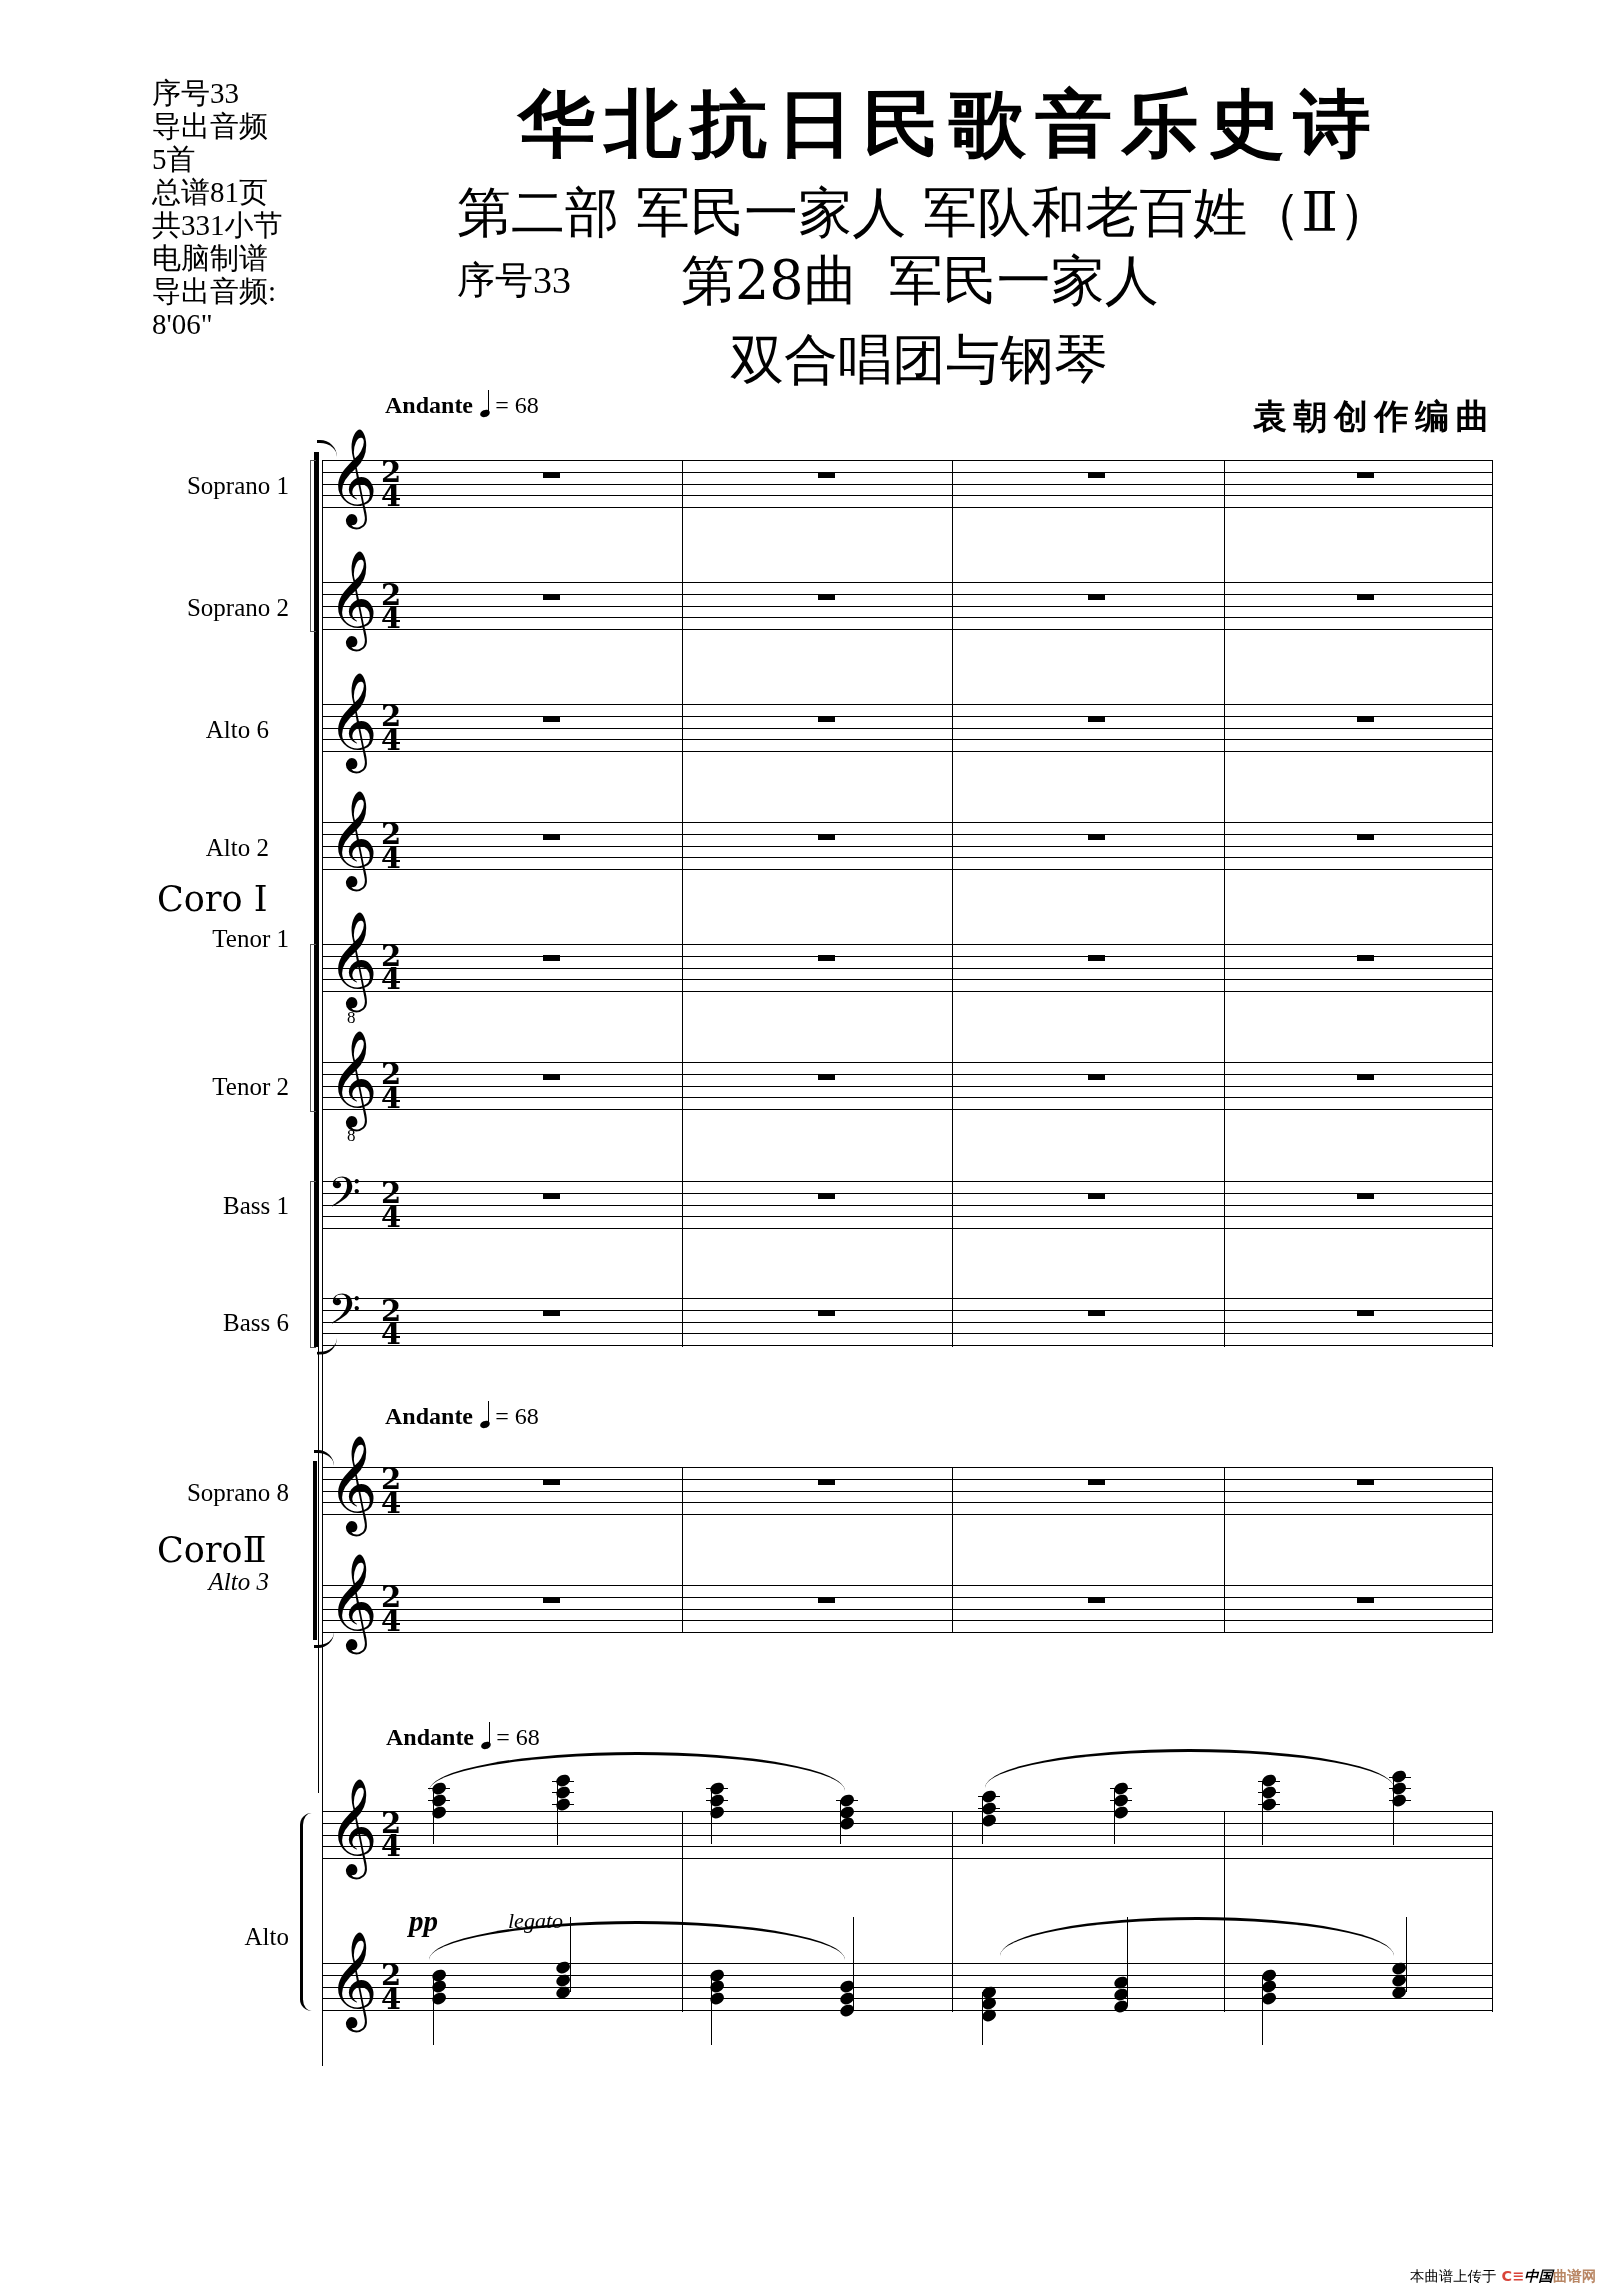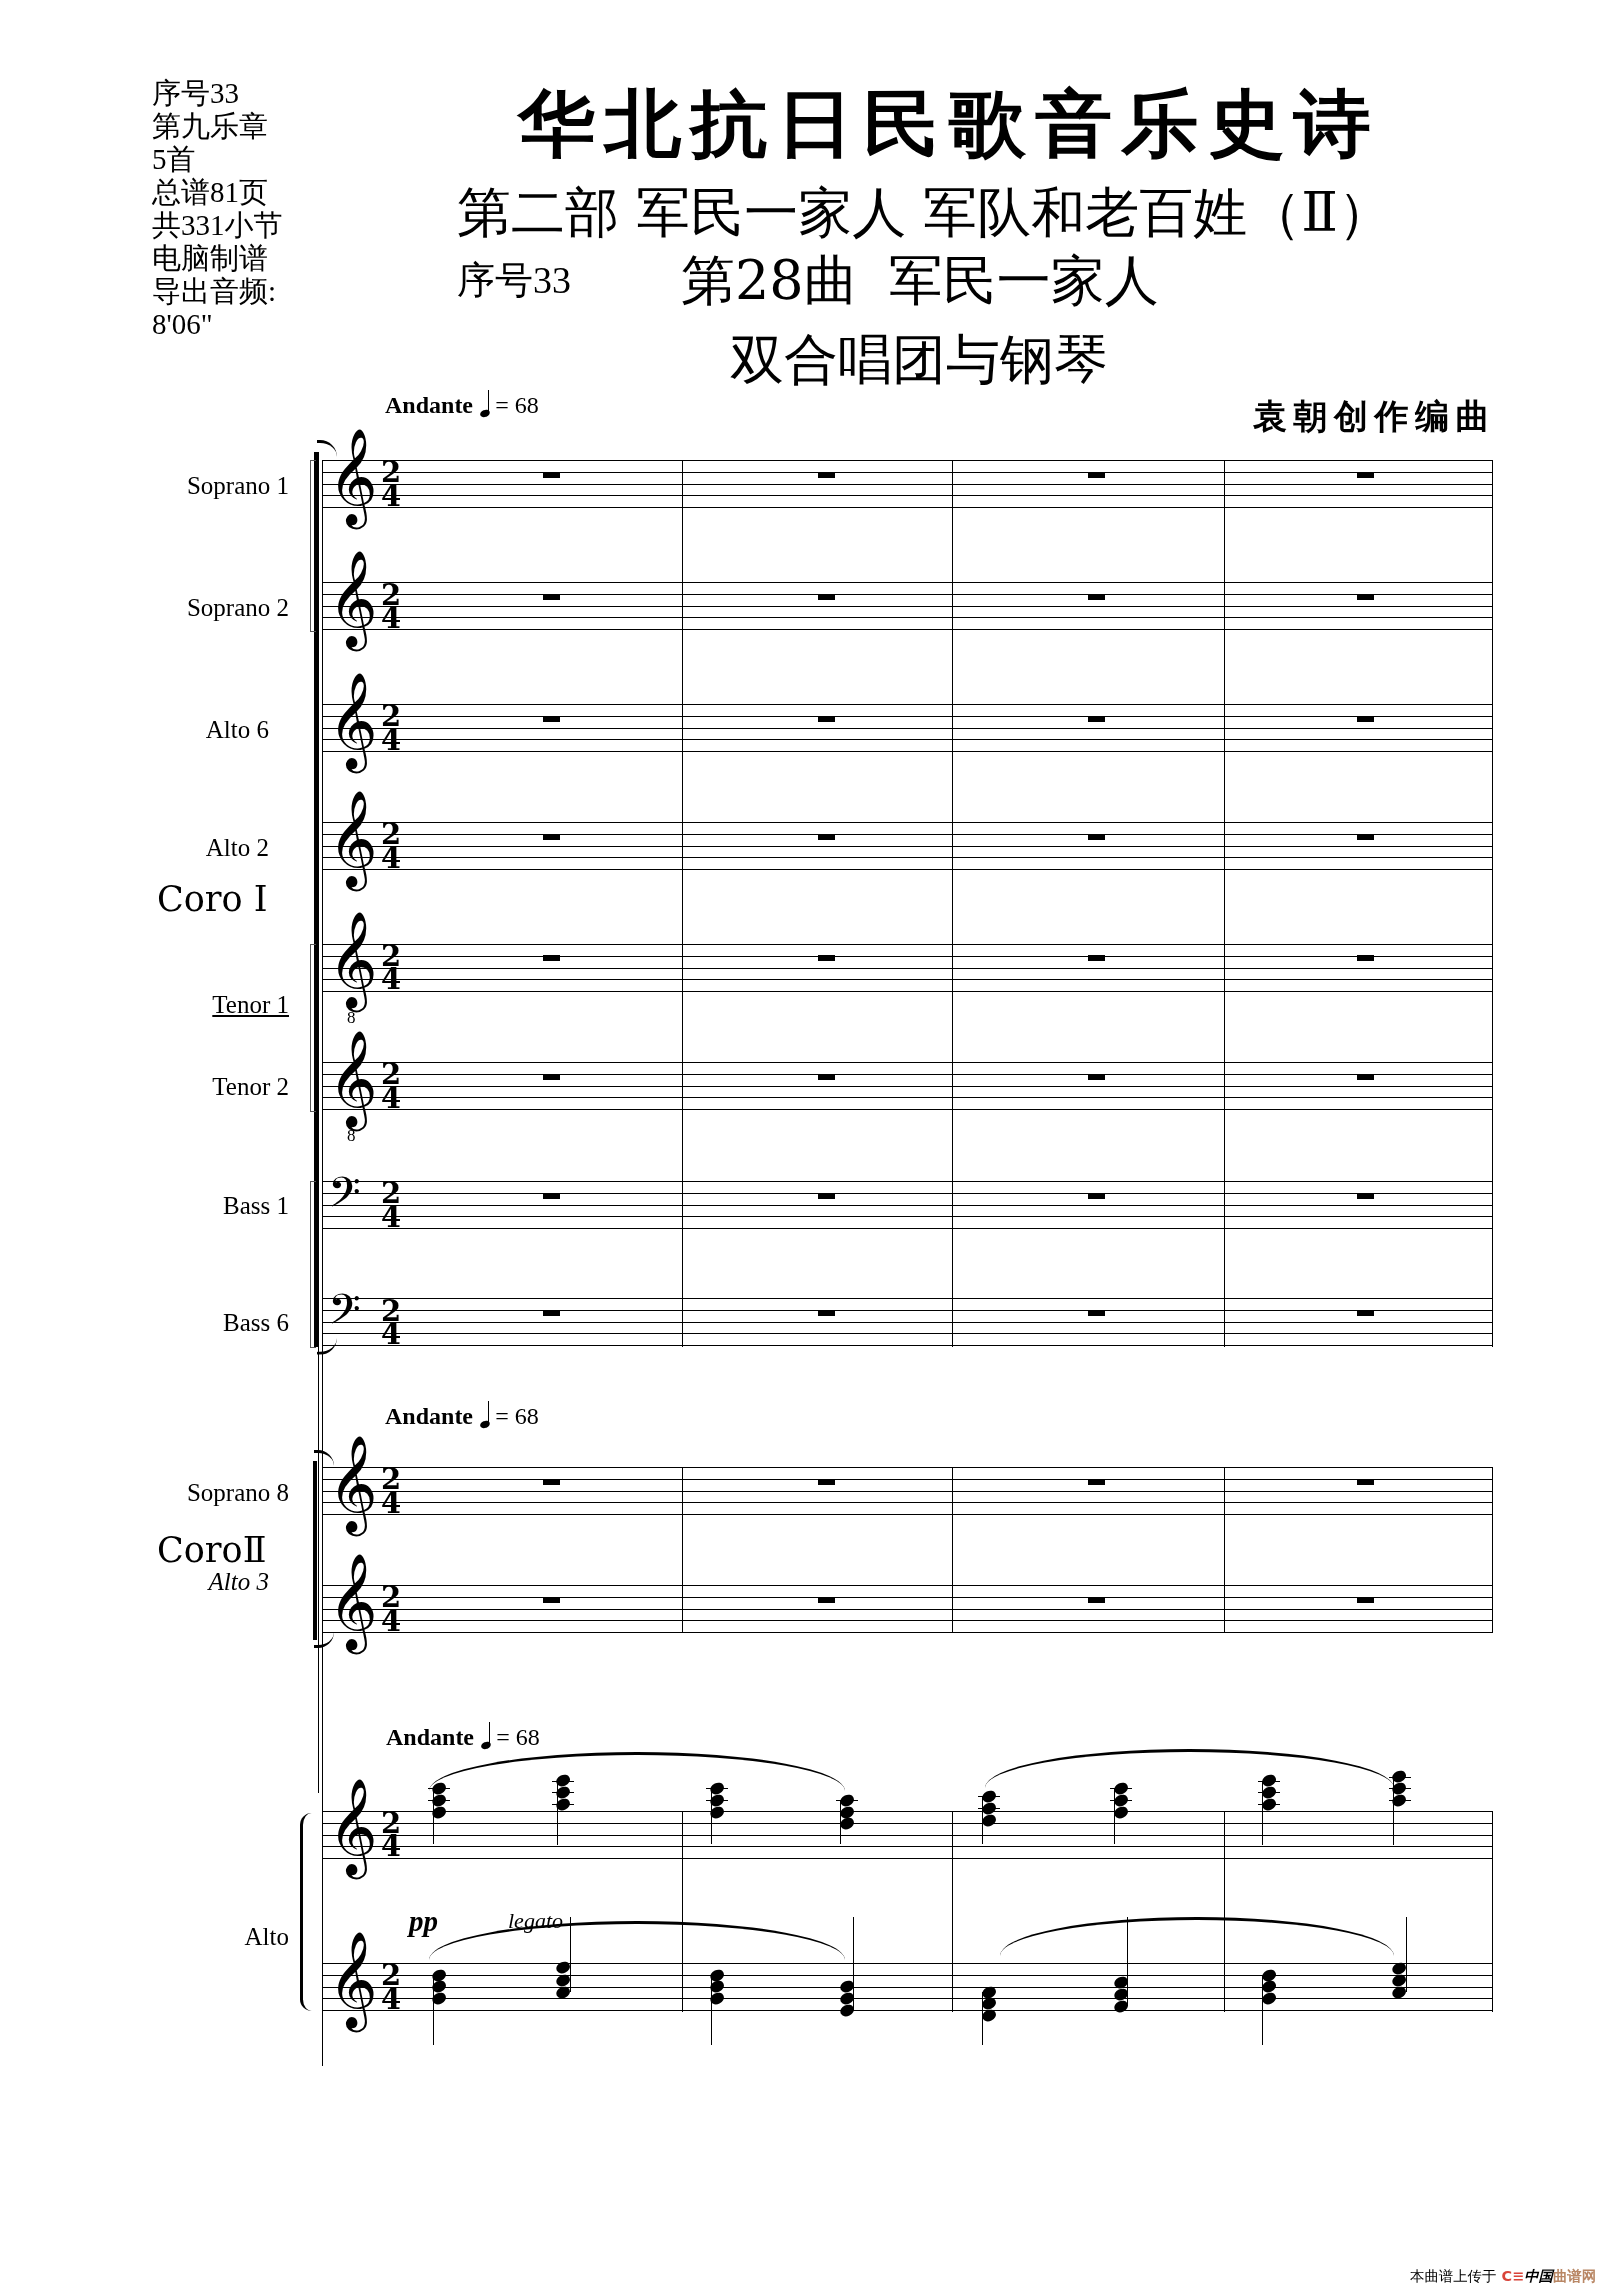--- a/index.html
+++ b/index.html
@@ -44,21 +44,21 @@
   .footer { left: 1410px; top: 2267px; font-size: 14.4px; white-space: nowrap; font-family: "DejaVu Sans", sans-serif; }
   .footer .logo-c { color: #d9443a; font-weight: bold; margin-left: 5.2px; }
   .footer .logo-zg { font-weight: bold; font-style: italic; color: #000; }
   .footer .logo-qpw { font-weight: bold; color: #b98765; }
 </style>
 </head>
 <body>
 
 <div class="abs side-info">
   <div>序号33</div>
-  <div>第九乐章</div>
+  <div>导出音频</div>
   <div>5首</div>
   <div>总谱81页</div>
   <div>共331小节</div>
   <div>电脑制谱</div>
   <div>导出音频:</div>
   <div>8'06"</div>
 </div>
 
 <div class="abs main-title">华北抗日民歌音乐史诗</div>
 <div class="abs sub1">第二部  军民一家人  军队和老百姓（Ⅱ）</div>
@@ -94,21 +94,21 @@
 <div class="abs" style="left:314px; top:1450px; width:19.6px; height:13px; border-top:3.3px solid #000; border-top-right-radius:17px;"></div>
 <div class="abs" style="left:314px; top:1632px; width:19.6px; height:13px; border-bottom:3.3px solid #000; border-bottom-right-radius:17px;"></div>
 
 <div class="abs" style="left:300px; top:1813px; width:13px; height:198px; border-left:3.3px solid #000; border-radius:11.8px 0 0 11.8px;"></div>
 
 <div class="abs part-label" style="left:93px; top:472px;">Soprano 1</div>
 <div class="abs part-label" style="left:93px; top:594px;">Soprano 2</div>
 <div class="abs part-label" style="left:73px; top:716px;">Alto 6</div>
 <div class="abs part-label" style="left:73px; top:834px;">Alto 2</div>
 <div class="abs coro-label" style="left:157px; top:879px;">Coro Ⅰ</div>
-<div class="abs part-label" style="left:93px; top:991px;text-decoration:underline;">Tenor 1</div>
+<div class="abs part-label" style="left:93px; top:925px;">Tenor 1</div>
 <div class="abs part-label" style="left:93px; top:1073px;">Tenor 2</div>
 <div class="abs part-label" style="left:93px; top:1192px;">Bass 1</div>
 <div class="abs part-label" style="left:93px; top:1309px;">Bass 6</div>
 <div class="abs part-label" style="left:93px; top:1479px;">Soprano 8</div>
 <div class="abs coro-label" style="left:157px; top:1530px;">CoroⅡ</div>
 <div class="abs part-label" style="left:73px; top:1568px;font-style:italic;">Alto 3</div>
 <div class="abs part-label" style="left:93px; top:1923px;">Alto</div>
 
 <div id="staves">
     <div class="abs staff" style="top:460px;">

